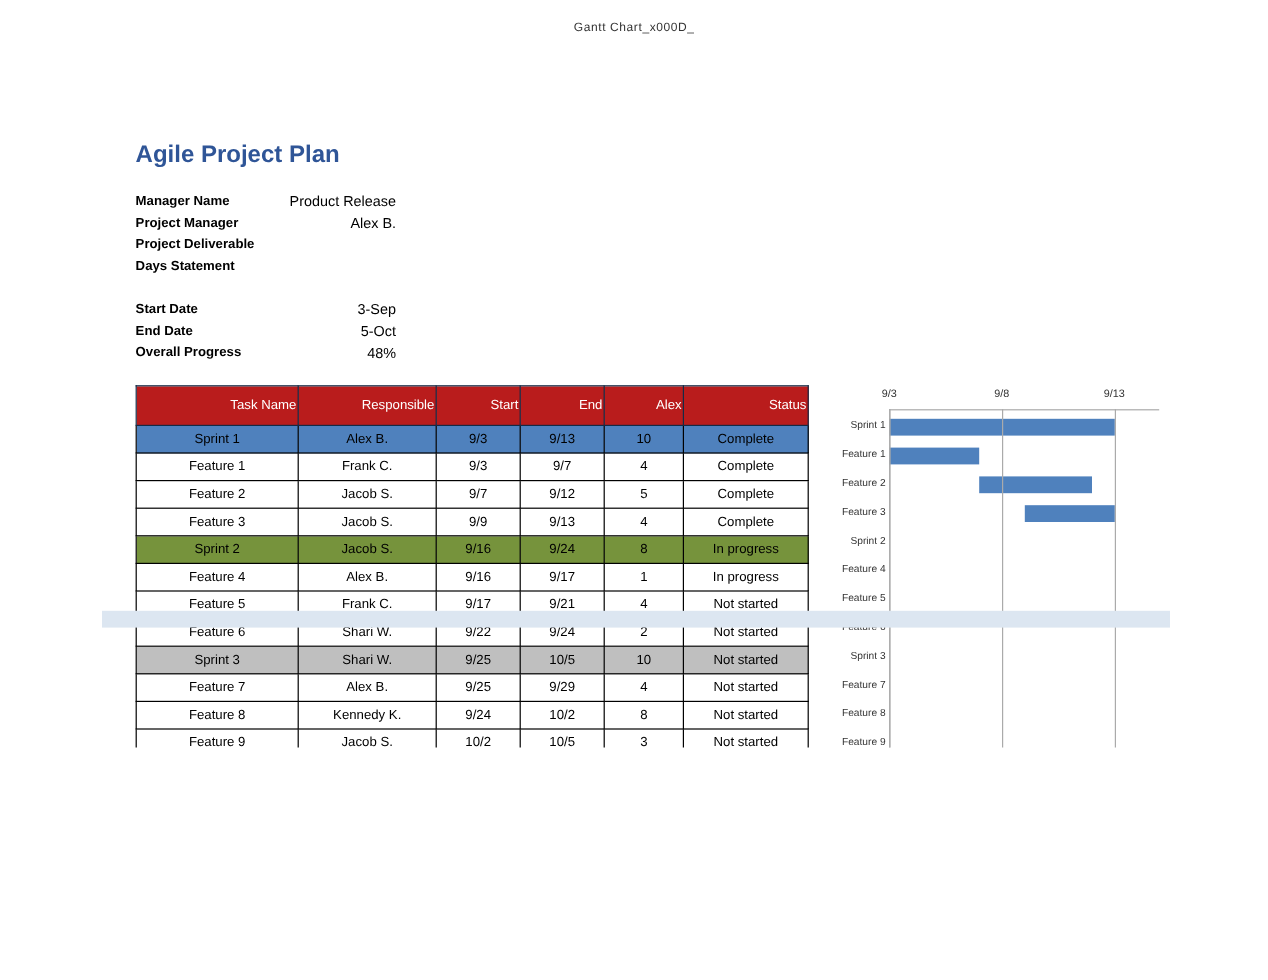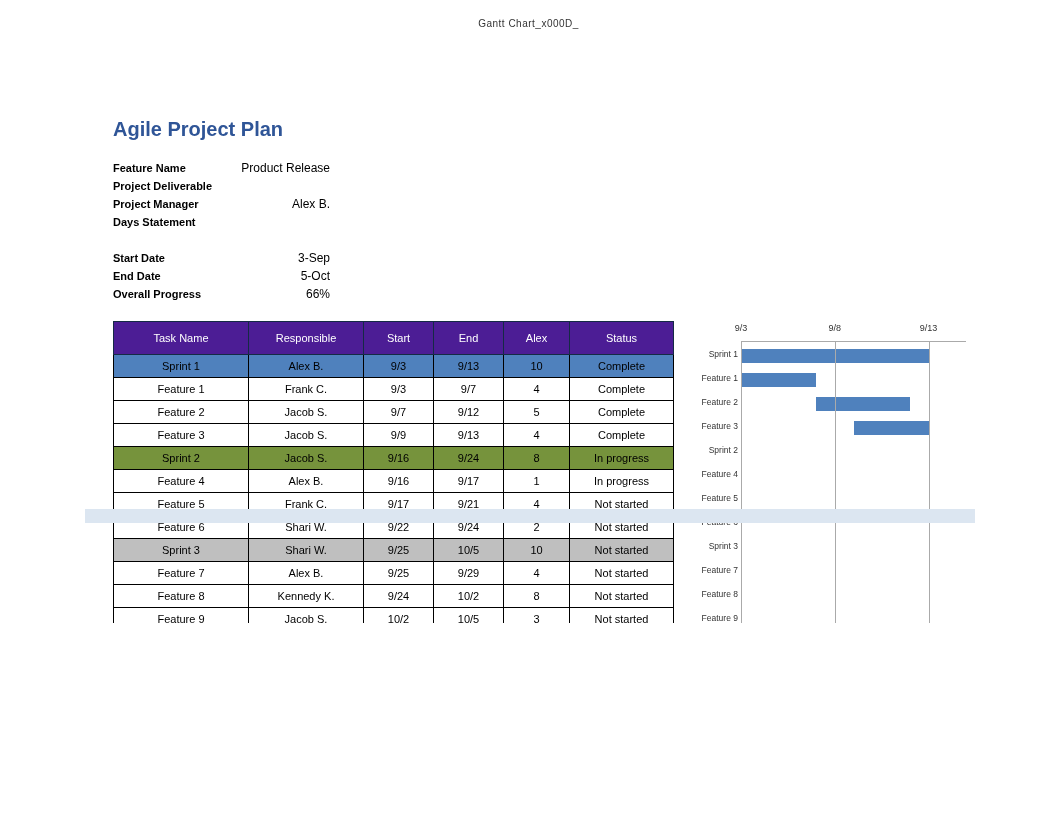--- a/index.html
+++ b/index.html
@@ -62,24 +62,24 @@
     align-items: flex-start;
   }
   
   .task-table {
     border-collapse: collapse;
     table-layout: fixed;
     width: 560px;
     font-size: 11px;
   }
   .task-table th {
-    background: #4c1d95;
+    background: #b91c1c;
     color: #fff;
     font-weight: 500;
-    text-align: center;
+    text-align: right;
     height: 30px;
     border: 1px solid #152a45;
     font-size: 11px;
   }
   .task-table td {
     border: 1px solid #000;
     text-align: center;
     height: 22px;
     padding: 0 4px;
     background: #fff;
@@ -183,48 +183,48 @@
 <div class="page">
 
   <div class="doc-title">Gantt Chart_x000D_</div>
 
   <div class="content">
 
     <div class="heading">Agile Project Plan</div>
 
     <div class="meta-block" id="meta1">
         <div class="meta-row">
-          <div class="meta-label">Feature Name</div>
+          <div class="meta-label">Manager Name</div>
           <div class="meta-value">Product Release</div>
+        </div>
+        <div class="meta-row">
+          <div class="meta-label">Project Manager</div>
+          <div class="meta-value">Alex B.</div>
         </div>
         <div class="meta-row">
           <div class="meta-label">Project Deliverable</div>
           <div class="meta-value"></div>
         </div>
         <div class="meta-row">
-          <div class="meta-label">Project Manager</div>
-          <div class="meta-value">Alex B.</div>
-        </div>
-        <div class="meta-row">
           <div class="meta-label">Days Statement</div>
           <div class="meta-value"></div>
         </div>
       </div>
     <div class="meta-block" id="meta2">
         <div class="meta-row">
           <div class="meta-label">Start Date</div>
           <div class="meta-value">3-Sep</div>
         </div>
         <div class="meta-row">
           <div class="meta-label">End Date</div>
           <div class="meta-value">5-Oct</div>
         </div>
         <div class="meta-row">
           <div class="meta-label">Overall Progress</div>
-          <div class="meta-value">66%</div>
+          <div class="meta-value">48%</div>
         </div>
       </div>
 
     <div class="body-row">
 
       <table class="task-table">
         <colgroup>
           <col class="col-task">
             <col class="col-resp">
             <col class="col-start">

